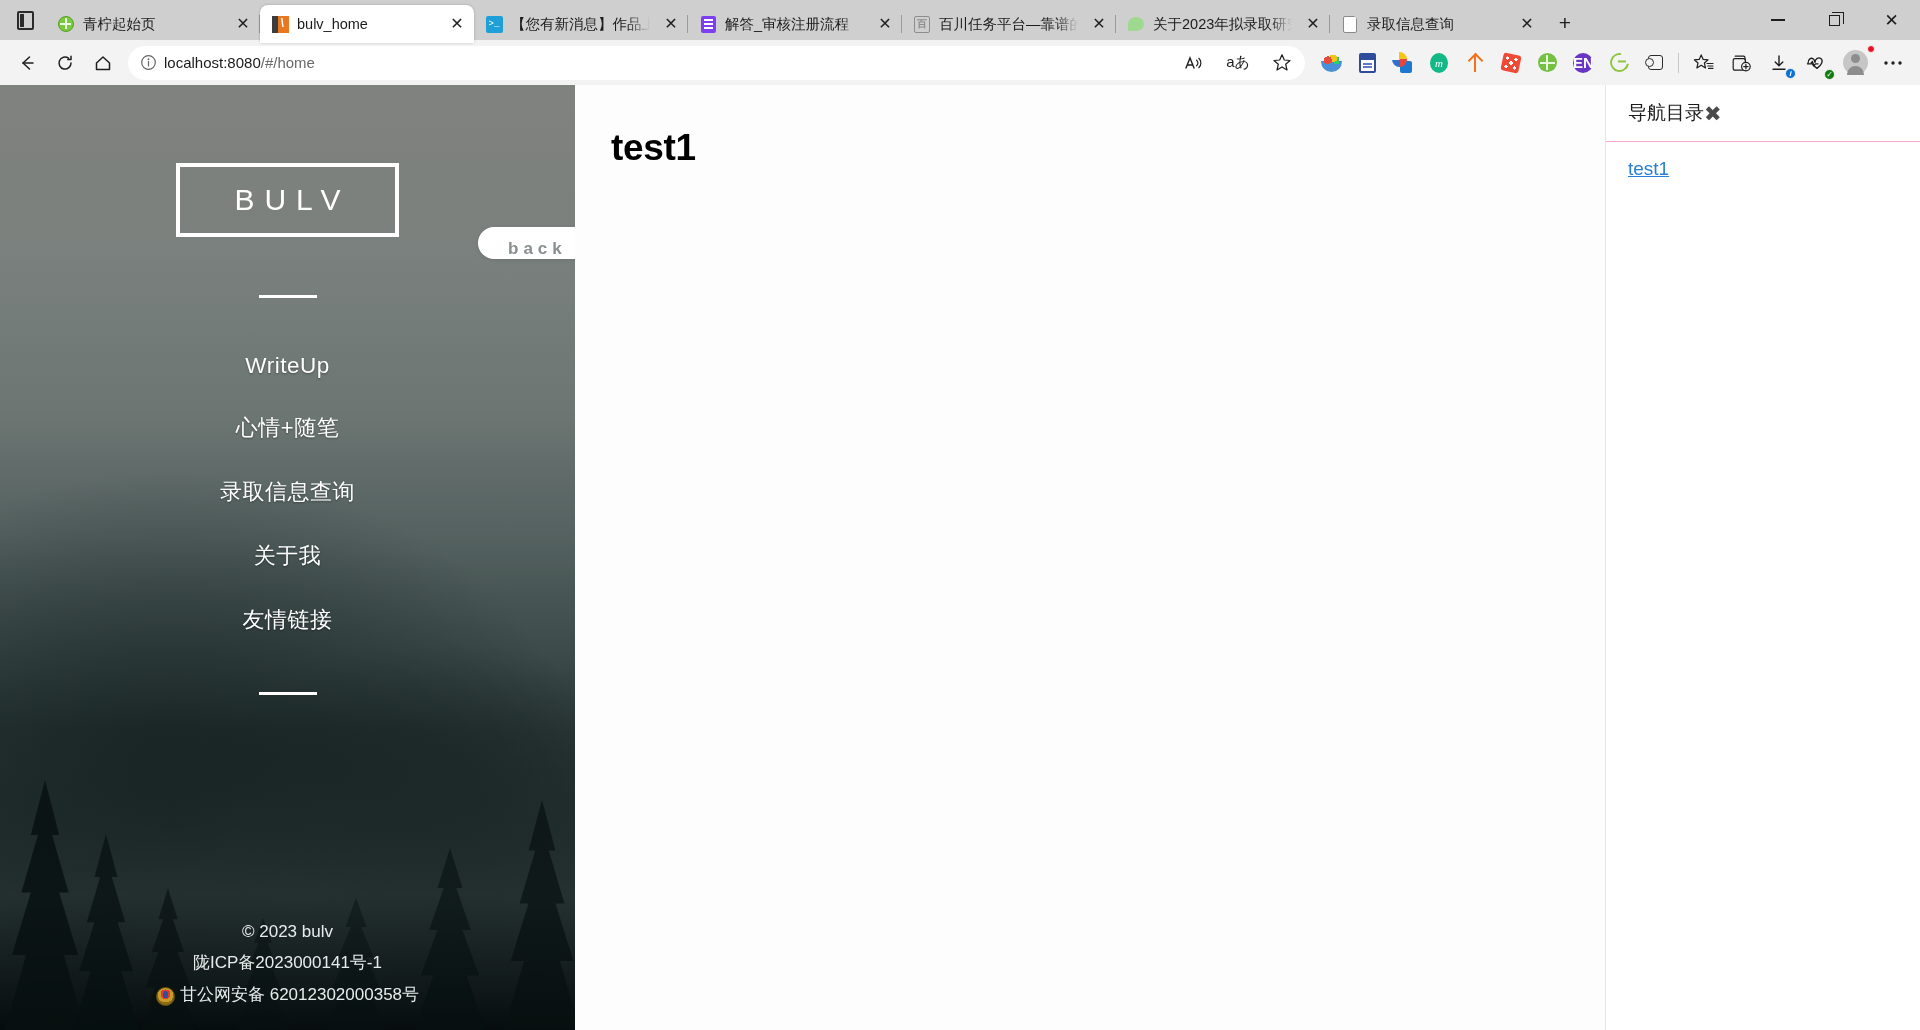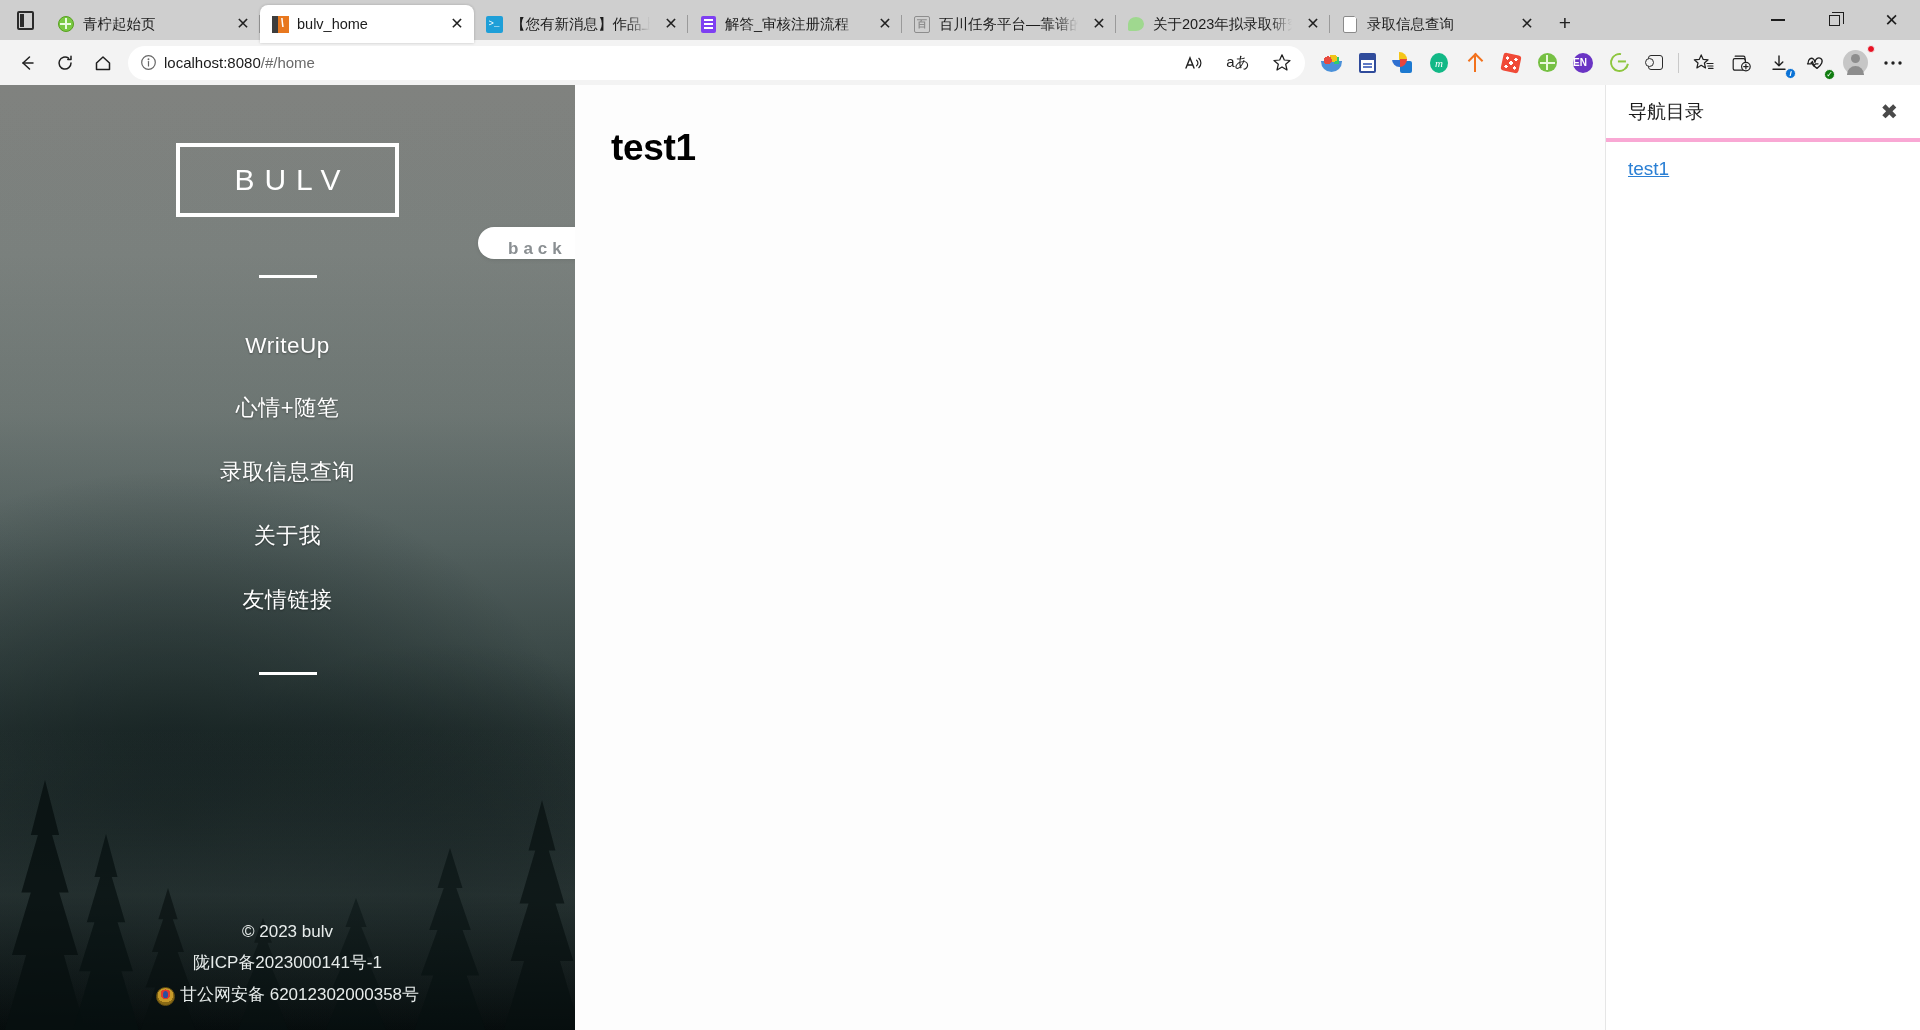--- a/index.html
+++ b/index.html
@@ -290,22 +290,22 @@
     background: #76c043; position: relative;
   }
   .g-lime::before, .g-lime::after {
     content: ""; position: absolute; background: #eaf8dd;
   }
   .g-lime::before { left: 50%; top: 2px; width: 2px; height: 15px; margin-left: -1px; }
   .g-lime::after  { top: 50%; left: 2px; width: 15px; height: 2px; margin-top: -1px; }
   .g-en {
     width: 20px; height: 20px; border-radius: 50%;
     background: #6a34c4; color: #fff;
-    font-size: 10px; font-weight: 700;
-    line-height: 20px; text-align: left;
+    font-size: 15px; font-weight: 700;
+    line-height: 20px; text-align: right;
   }
   .g-g {
     width: 19px; height: 19px; border-radius: 50%;
     border: 2.4px solid #8ec63f;
     border-right-color: transparent;
     position: relative;
     transform: rotate(-35deg);
   }
   .g-g::after {
     content: ""; position: absolute; right: 1px; top: 7px;
@@ -403,21 +403,21 @@
   }
   .haze {
     position: absolute; left: 0; right: 0; bottom: 0; height: 300px;
     background: linear-gradient(to top, rgba(40,58,58,.0) 0%, rgba(86,102,100,.32) 45%, rgba(120,132,130,.0) 100%);
   }
   .sidebar-content {
     position: relative; z-index: 2;
     width: 100%;
     display: flex; flex-direction: column;
     align-items: center;
-    padding-top: 58px;
+    padding-top: 78px;
     height: 100%;
   }
   .logo-box {
     border: 4px solid #ffffff;
     padding: 16px 44px;
     margin-bottom: 58px;
   }
   .logo-text {
     color: #ffffff;
     font-size: 30px;
@@ -500,23 +500,22 @@
   .toc {
     width: 315px;
     flex: 0 0 315px;
     background: #ffffff;
     border-left: 1px solid #e6e6e6;
     display: flex; flex-direction: column;
   }
   .toc-head {
     height: 57px;
     display: flex; align-items: center;
-    justify-content: space-between;
     padding: 0 22px 0 22px;
-    border-bottom: 4px solid #f9a8d4;
+    border-bottom: 1px solid #f9a8d4;
   }
   .toc-title { font-size: 19px; color: #1c1c1c; }
   .toc-close {
     font-size: 21px; color: #4a4a4a; font-weight: 700;
     line-height: 1;
   }
   .toc-list { padding: 16px 22px 0 22px; display: flex; flex-direction: column; gap: 11px; }
   .toc-link { font-size: 19px; color: #2a7fd4; }
   .toc-spacer { flex: 1; }
 </style>

